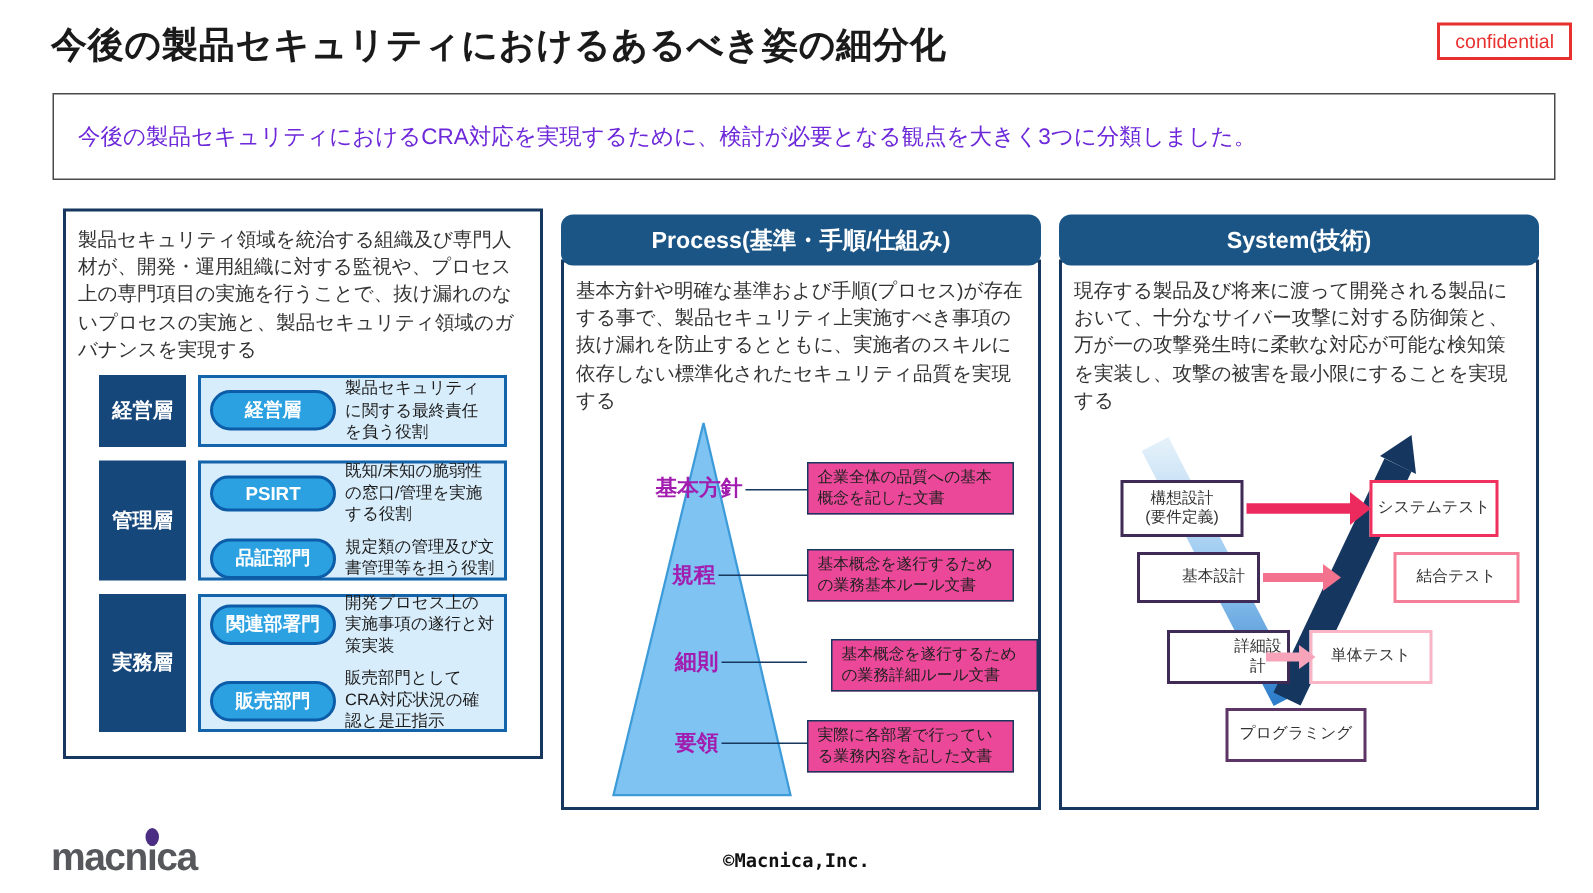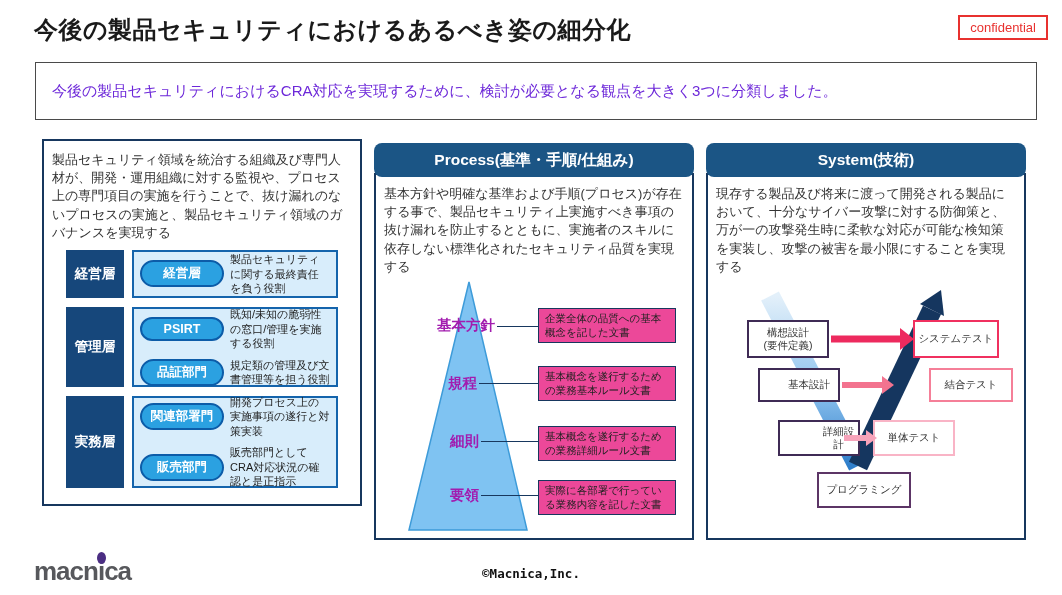--- a/index.html
+++ b/index.html
@@ -142,21 +142,21 @@
           <div class="pyr-label" style="left:74px;top:152px;">細則</div>
           <div class="pyr-label" style="left:74px;top:206px;">要領</div>
 
           <div class="pyr-line" style="left:121px;top:46px;width:41px;"></div>
           <div class="pyr-line" style="left:103px;top:103px;width:59px;"></div>
           <div class="pyr-line" style="left:105px;top:161px;width:57px;"></div>
           <div class="pyr-line" style="left:105px;top:215px;width:57px;"></div>
 
           <div class="pyr-note" style="top:28px;">企業全体の品質への基本概念を記した文書</div>
           <div class="pyr-note" style="top:86px;">基本概念を遂行するための業務基本ルール文書</div>
-          <div class="pyr-note" style="top:146px;">基本概念を遂行するための業務詳細ルール文書</div>
+          <div class="pyr-note" style="top:146px;margin-left:16px;">基本概念を遂行するための業務詳細ルール文書</div>
           <div class="pyr-note" style="top:200px;">実際に各部署で行っている業務内容を記した文書</div>
         </div>
       </div>
     </section>
 
     <section class="col">
       <div class="col-header">System(技術)</div>
       <div class="col-body">
         <p class="col-desc">現存する製品及び将来に渡って開発される製品において、十分なサイバー攻撃に対する防御策と、万が一の攻撃発生時に柔軟な対応が可能な検知策を実装し、攻撃の被害を最小限にすることを実現する</p>
         <div class="vmodel-area">

